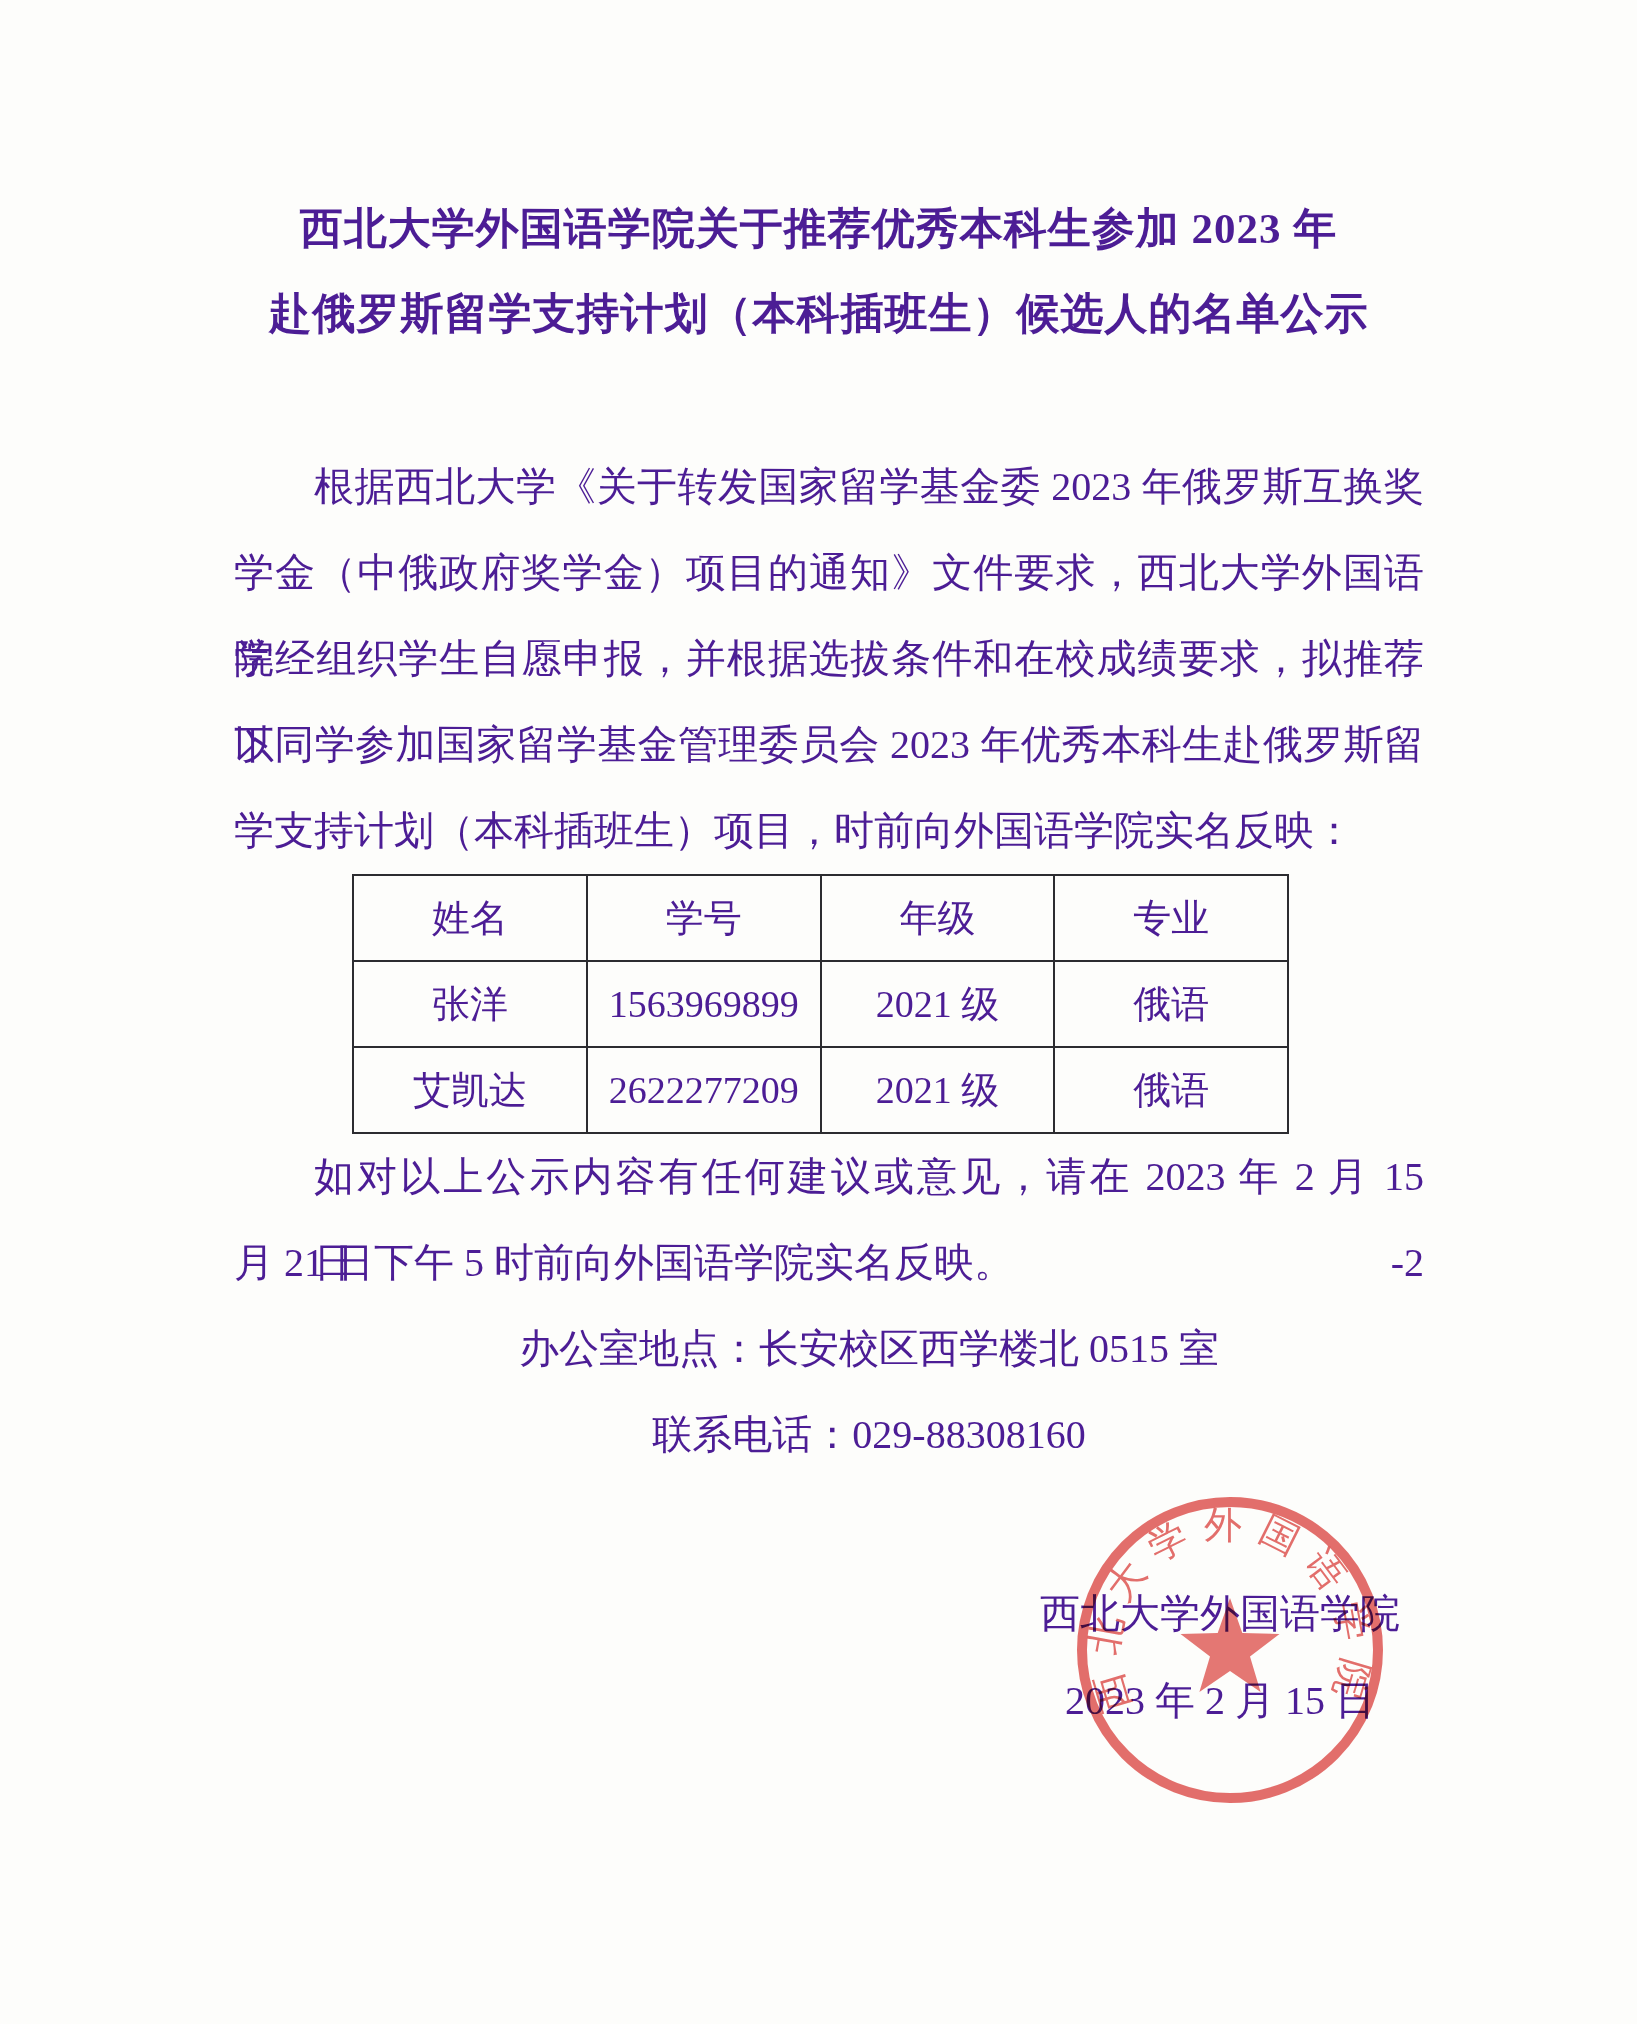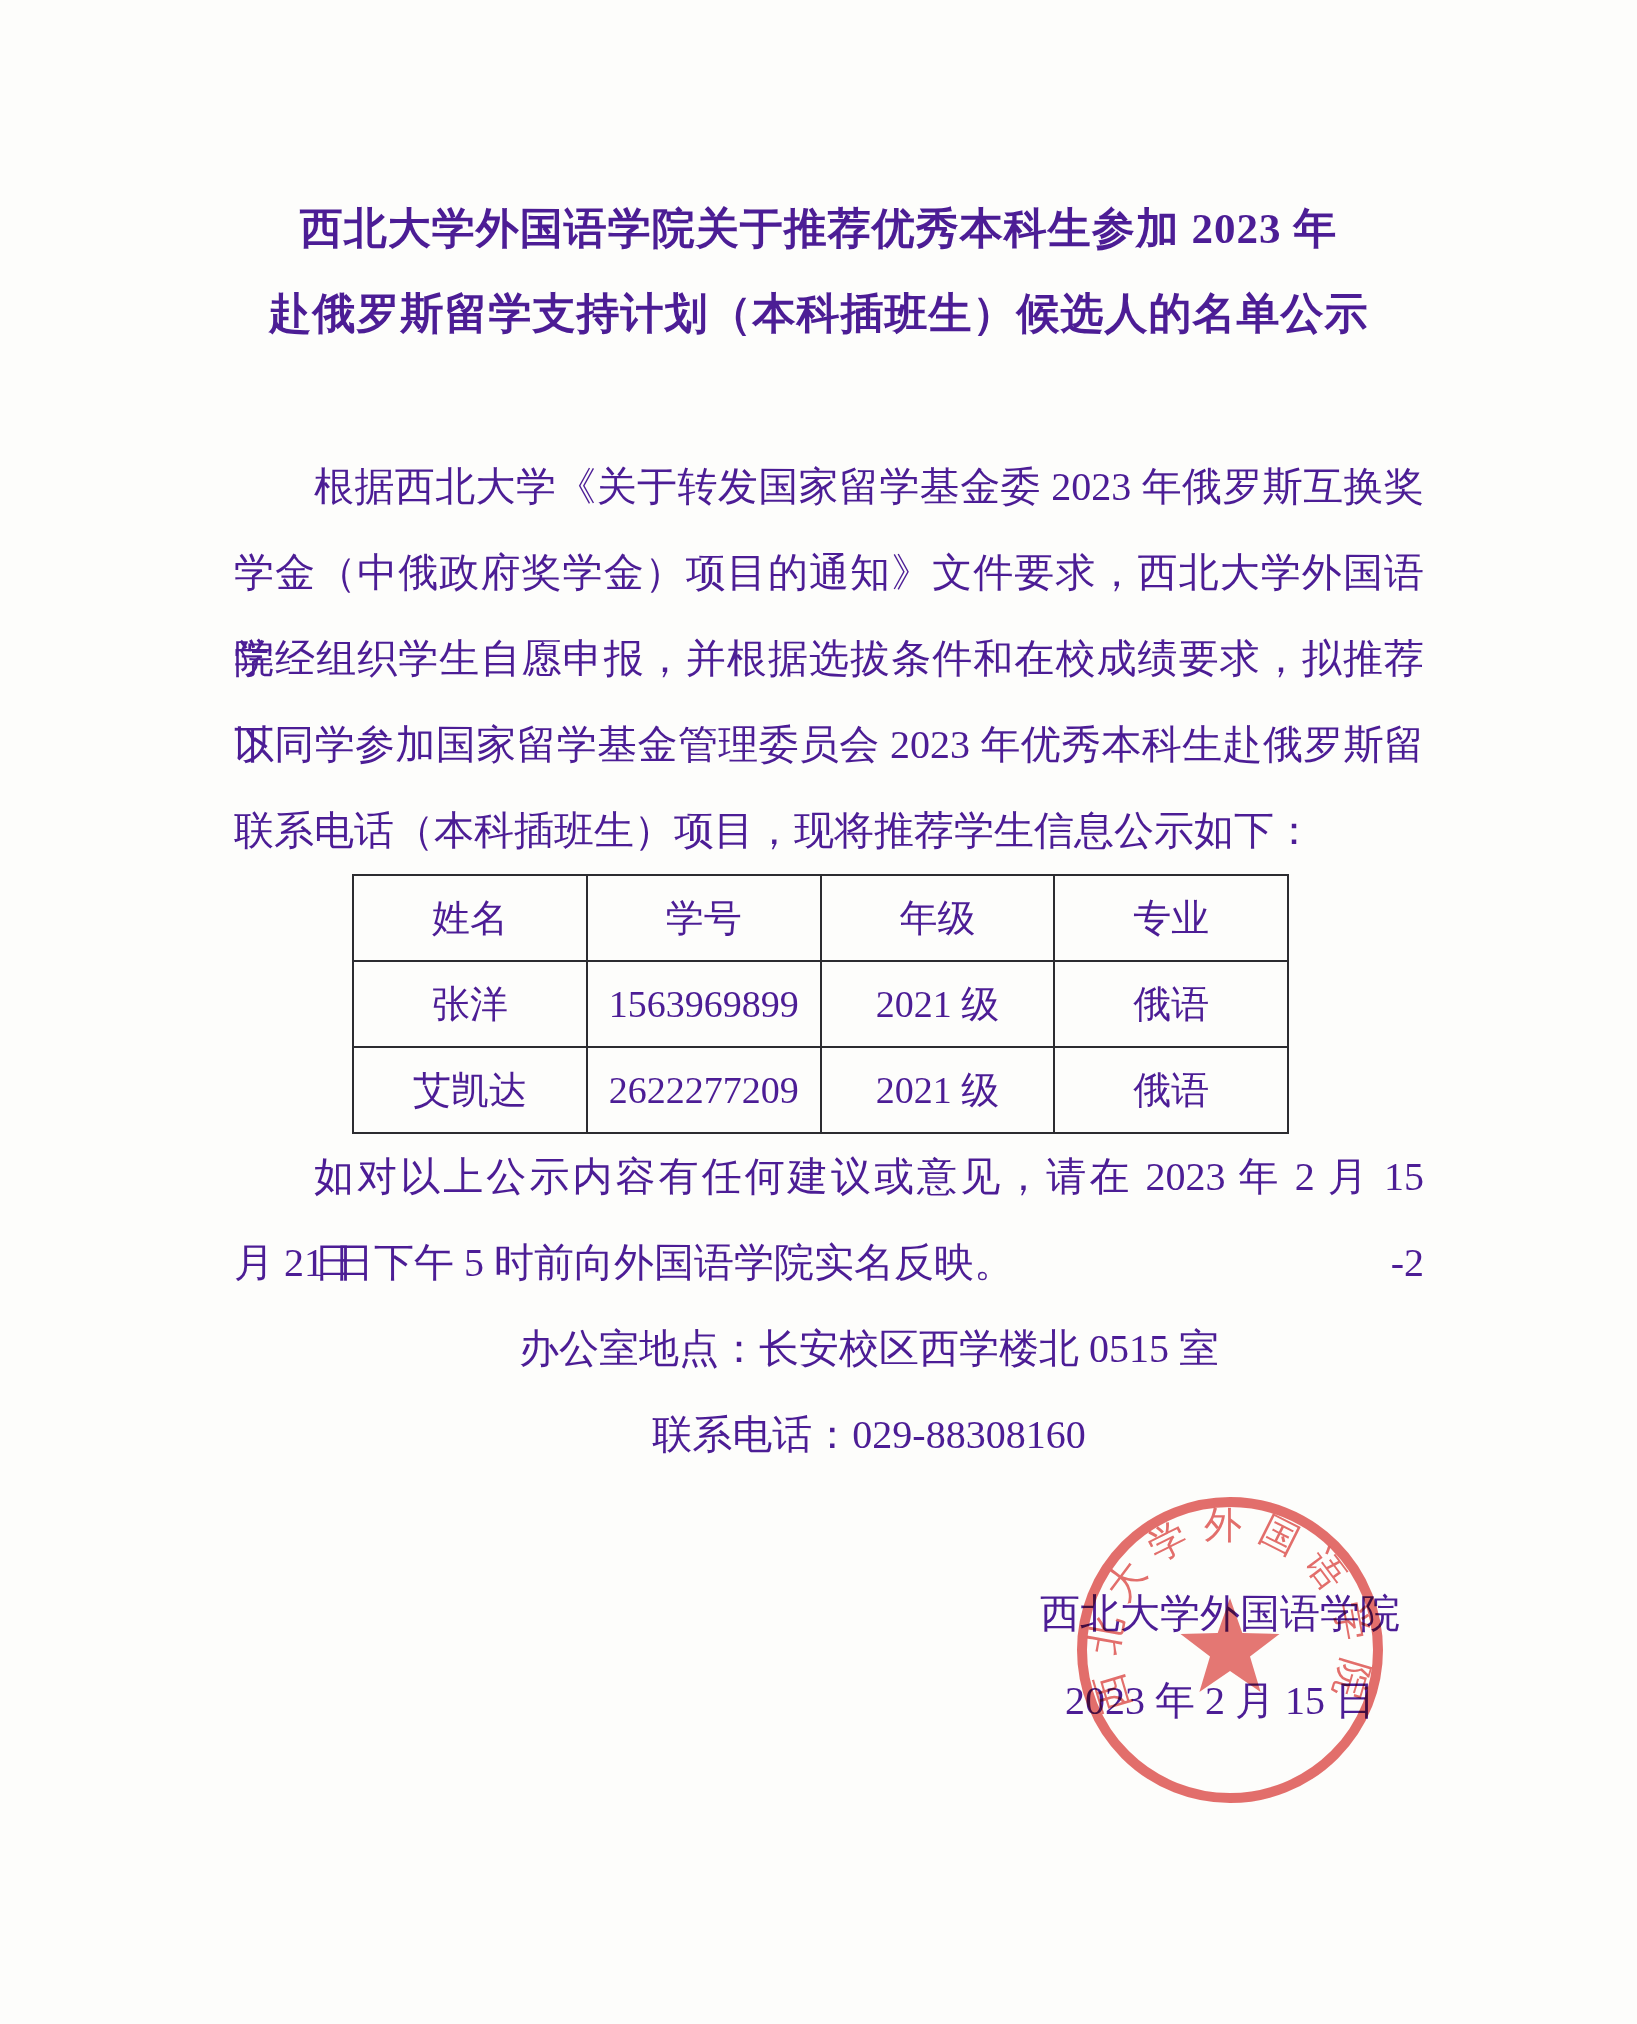--- a/index.html
+++ b/index.html
@@ -71,21 +71,21 @@
   <div class="title">
     <div>西北大学外国语学院关于推荐优秀本科生参加 2023 年</div>
     <div>赴俄罗斯留学支持计划（本科插班生）候选人的名单公示</div>
   </div>
 
   <div class="content">
     <div class="bline indent fill">根据西北大学《关于转发国家留学基金委 2023 年俄罗斯互换奖</div>
     <div class="bline fill">学金（中俄政府奖学金）项目的通知》文件要求，西北大学外国语学</div>
     <div class="bline fill">院经组织学生自愿申报，并根据选拔条件和在校成绩要求，拟推荐以</div>
     <div class="bline fill">下同学参加国家留学基金管理委员会 2023 年优秀本科生赴俄罗斯留</div>
-    <div class="bline">联系电话（本科插班生）项目，现将推荐学生信息公示如下：</div>
+    <div class="bline">学支持计划（本科插班生）项目，时前向外国语学院实名反映：</div>
 
     <table class="students">
       <tbody>
           <tr>
         <th>姓名</th>
         <th>学号</th>
         <th>年级</th>
         <th>专业</th>
       </tr>
       <tr>

